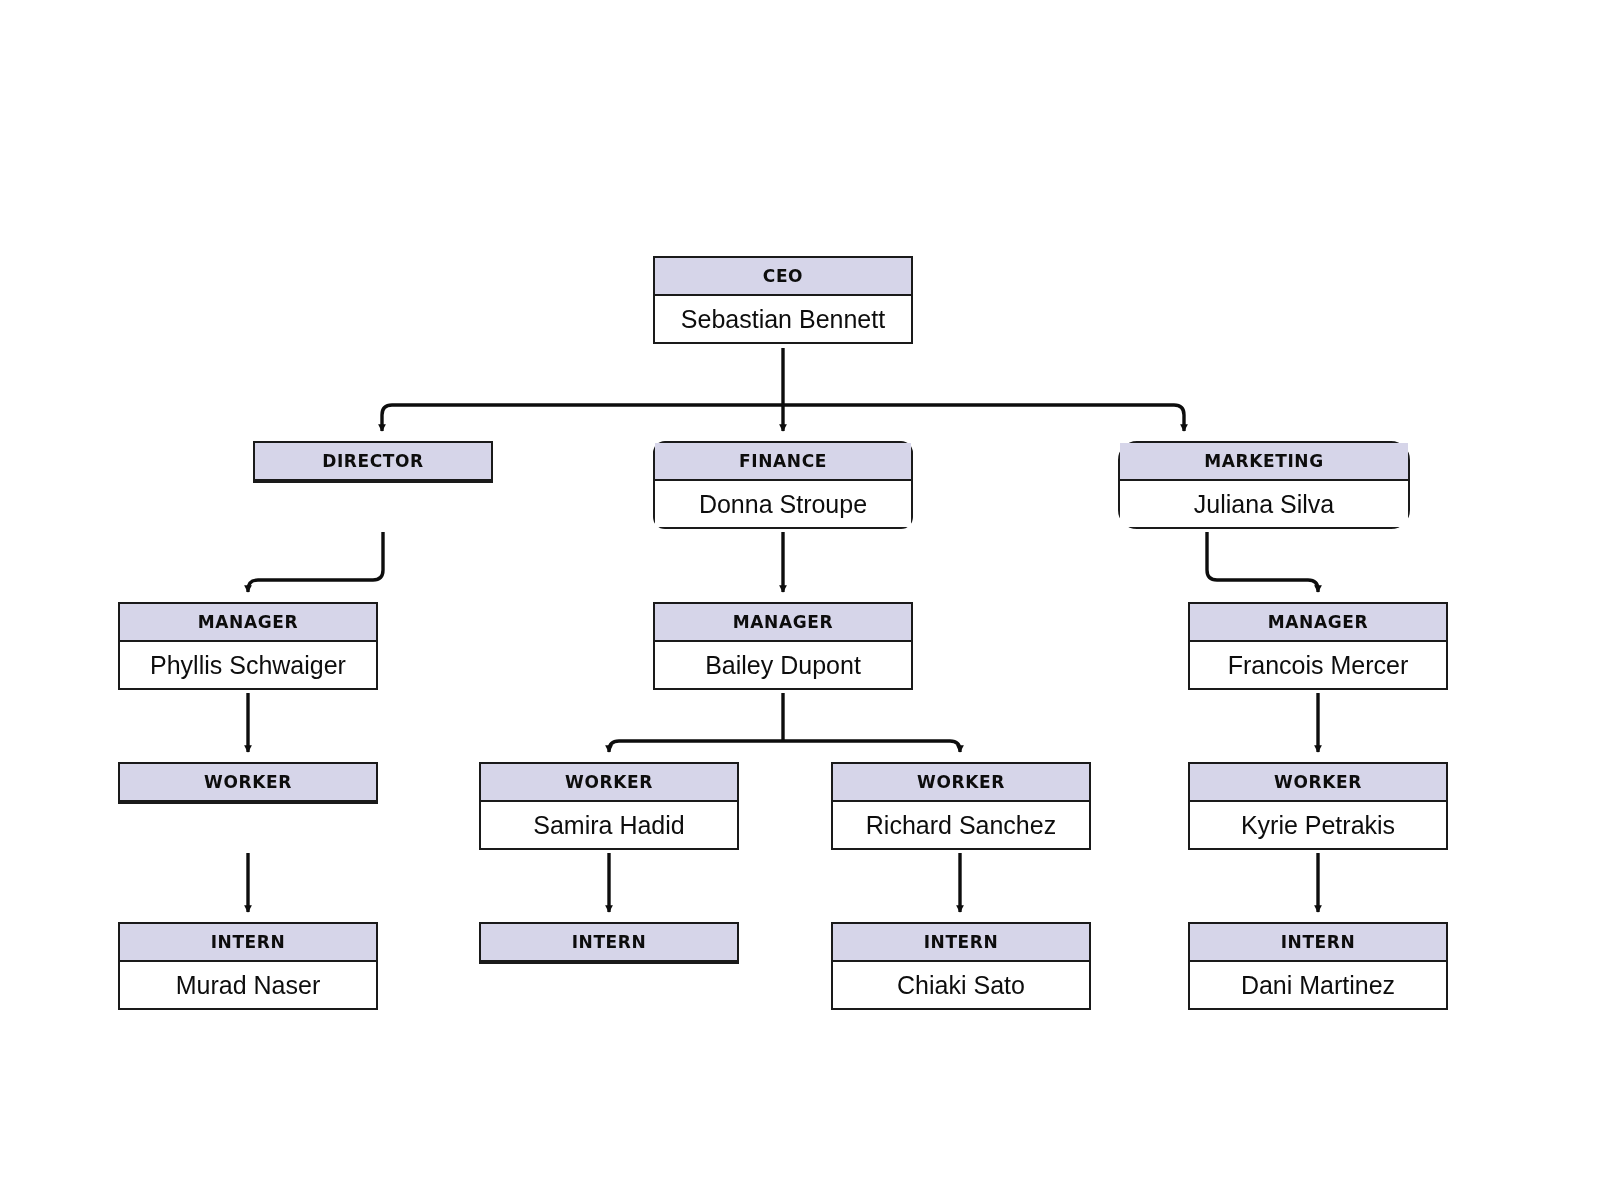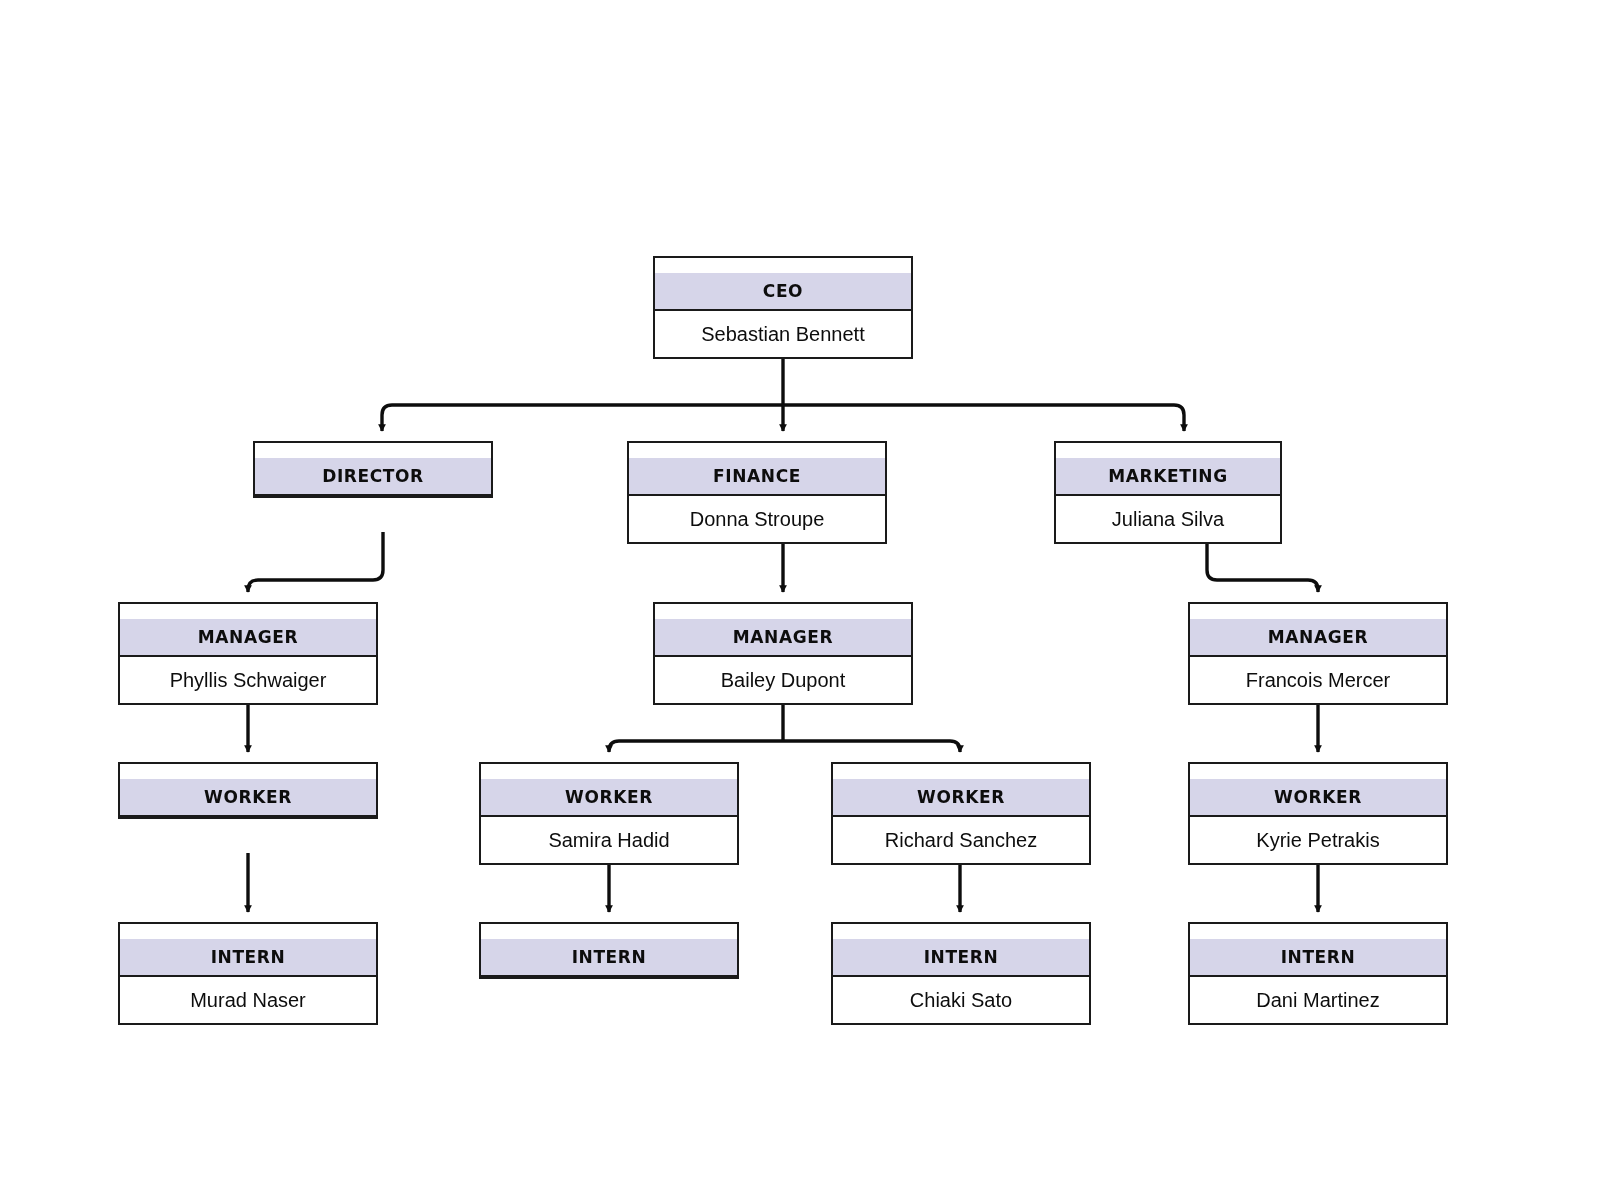--- a/index.html
+++ b/index.html
@@ -54,32 +54,31 @@
     border-bottom: 2px solid #1a1a1a;
     display: flex;
     align-items: center;
     justify-content: center;
     font-family: "DejaVu Sans", sans-serif;
     font-weight: 700;
     font-size: 17px;
     letter-spacing: 0.6px;
     color: #0d0d0d;
     white-space: nowrap;
-    margin-top: 15px;
   }
   .node-body {
     box-sizing: border-box;
     height: 46px;
     background: #ffffff;
     display: flex;
     align-items: center;
     justify-content: center;
     font-family: "Liberation Sans", sans-serif;
     font-weight: 400;
-    font-size: 20px;
+    font-size: 25px;
     color: #0d0d0d;
     white-space: nowrap;
   }
 </style>
 </head>
 <body>
 
 <div id="canvas">
 
 
@@ -122,26 +121,26 @@
 
   <div class="node" style="left:653px; top:256px; width:260px;">
     <div class="node-header">CEO</div>
     <div class="node-body">Sebastian Bennett</div>
   </div>
 
   <div class="node" style="left:253px; top:441px; width:240px;">
     <div class="node-header">DIRECTOR</div>
   </div>
 
-  <div class="node" style="left:627px; top:441px; width:260px;">
+  <div class="node" style="left:653px; top:441px; width:260px;border-radius:12px;">
     <div class="node-header">FINANCE</div>
     <div class="node-body">Donna Stroupe</div>
   </div>
 
-  <div class="node" style="left:1054px; top:441px; width:228px;">
+  <div class="node" style="left:1118px; top:441px; width:292px;border-radius:19px;">
     <div class="node-header">MARKETING</div>
     <div class="node-body">Juliana Silva</div>
   </div>
 
   <div class="node" style="left:118px; top:602px; width:260px;">
     <div class="node-header">MANAGER</div>
     <div class="node-body">Phyllis Schwaiger</div>
   </div>
 
   <div class="node" style="left:653px; top:602px; width:260px;">

